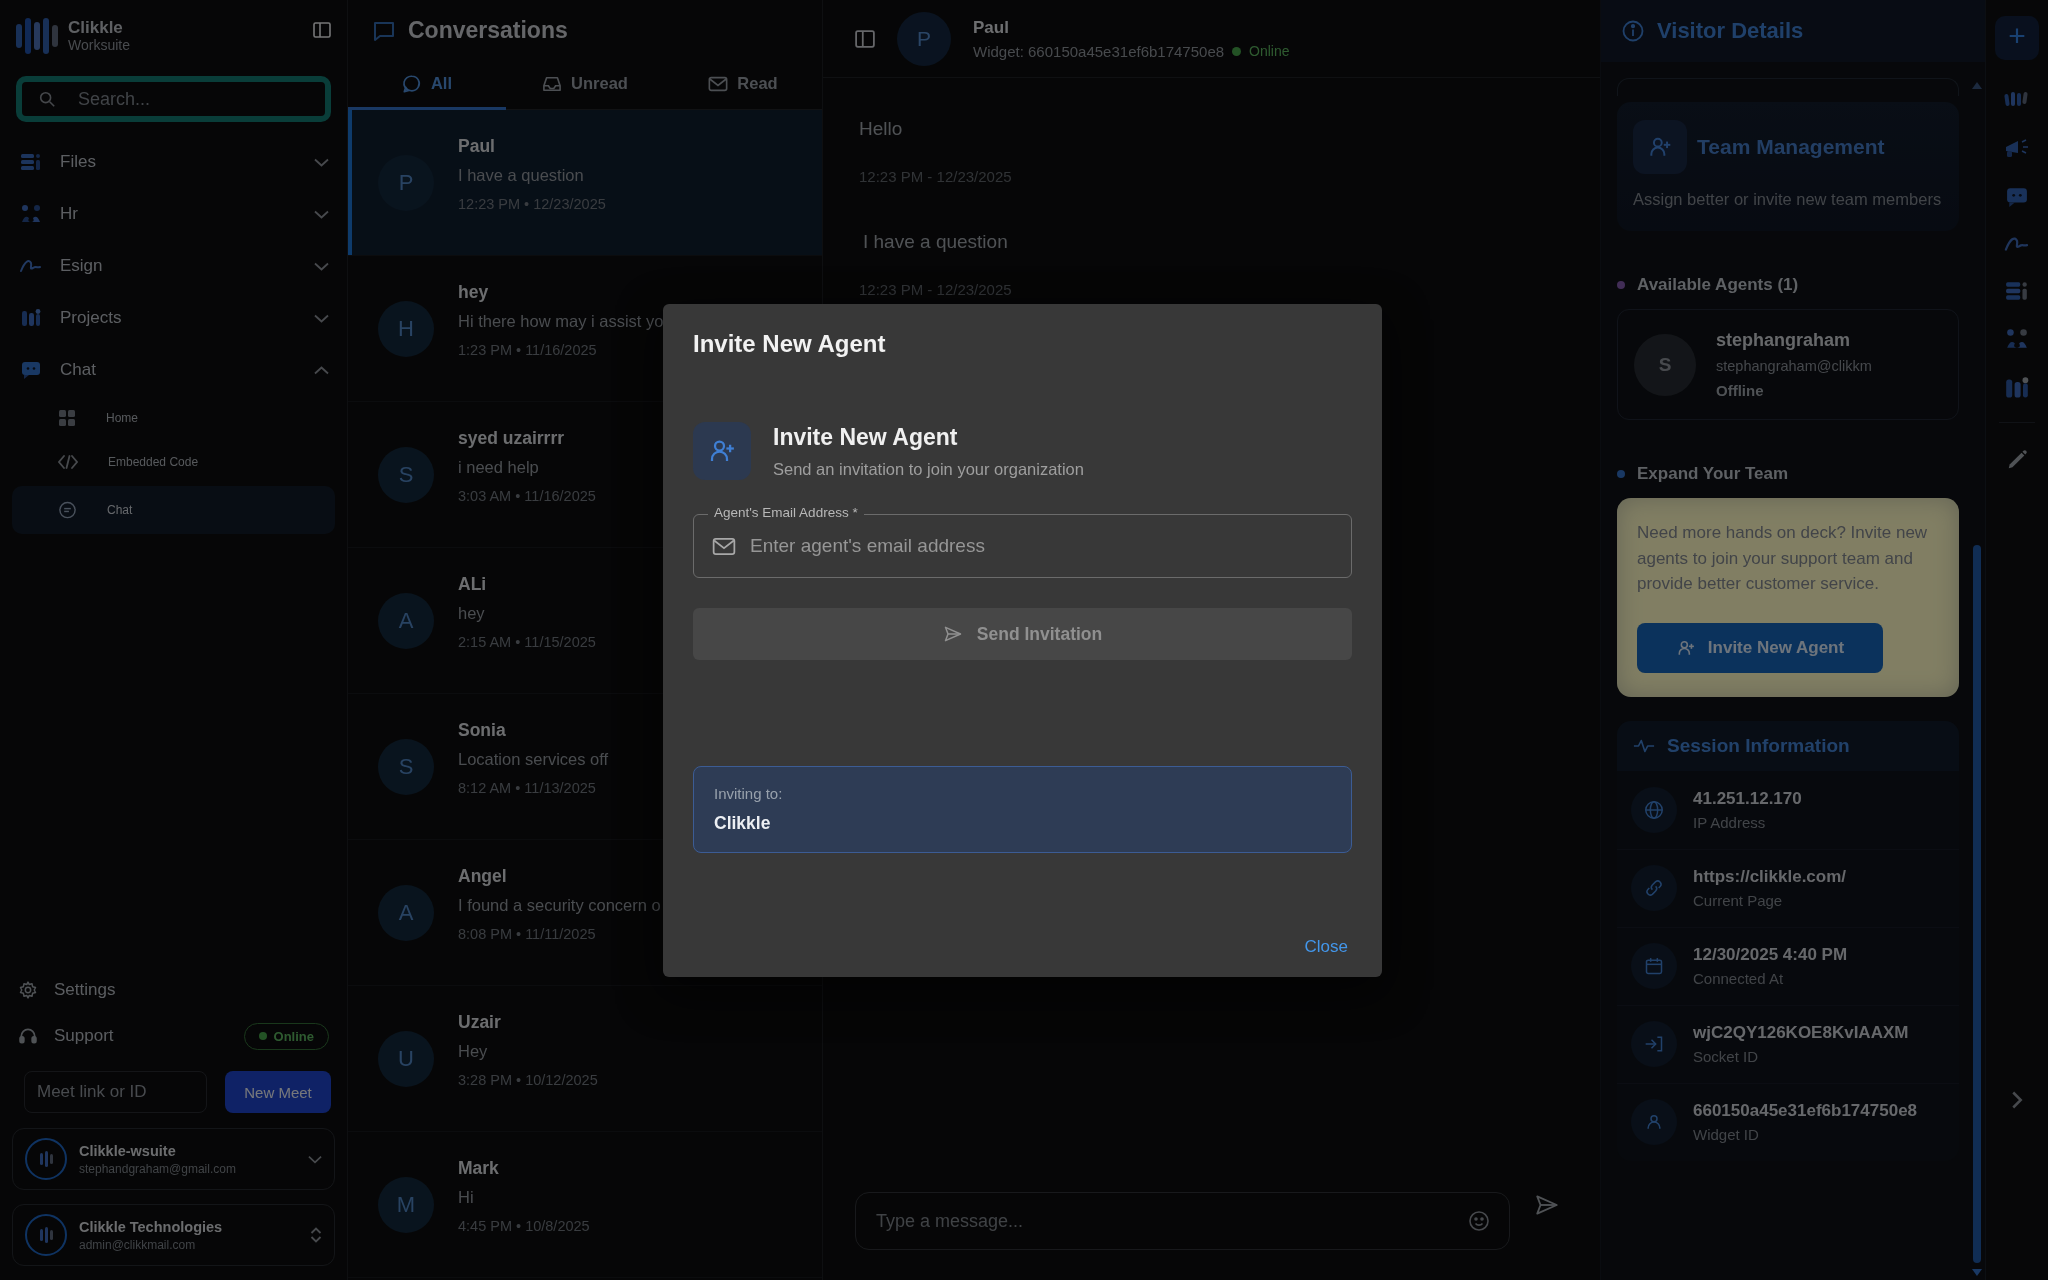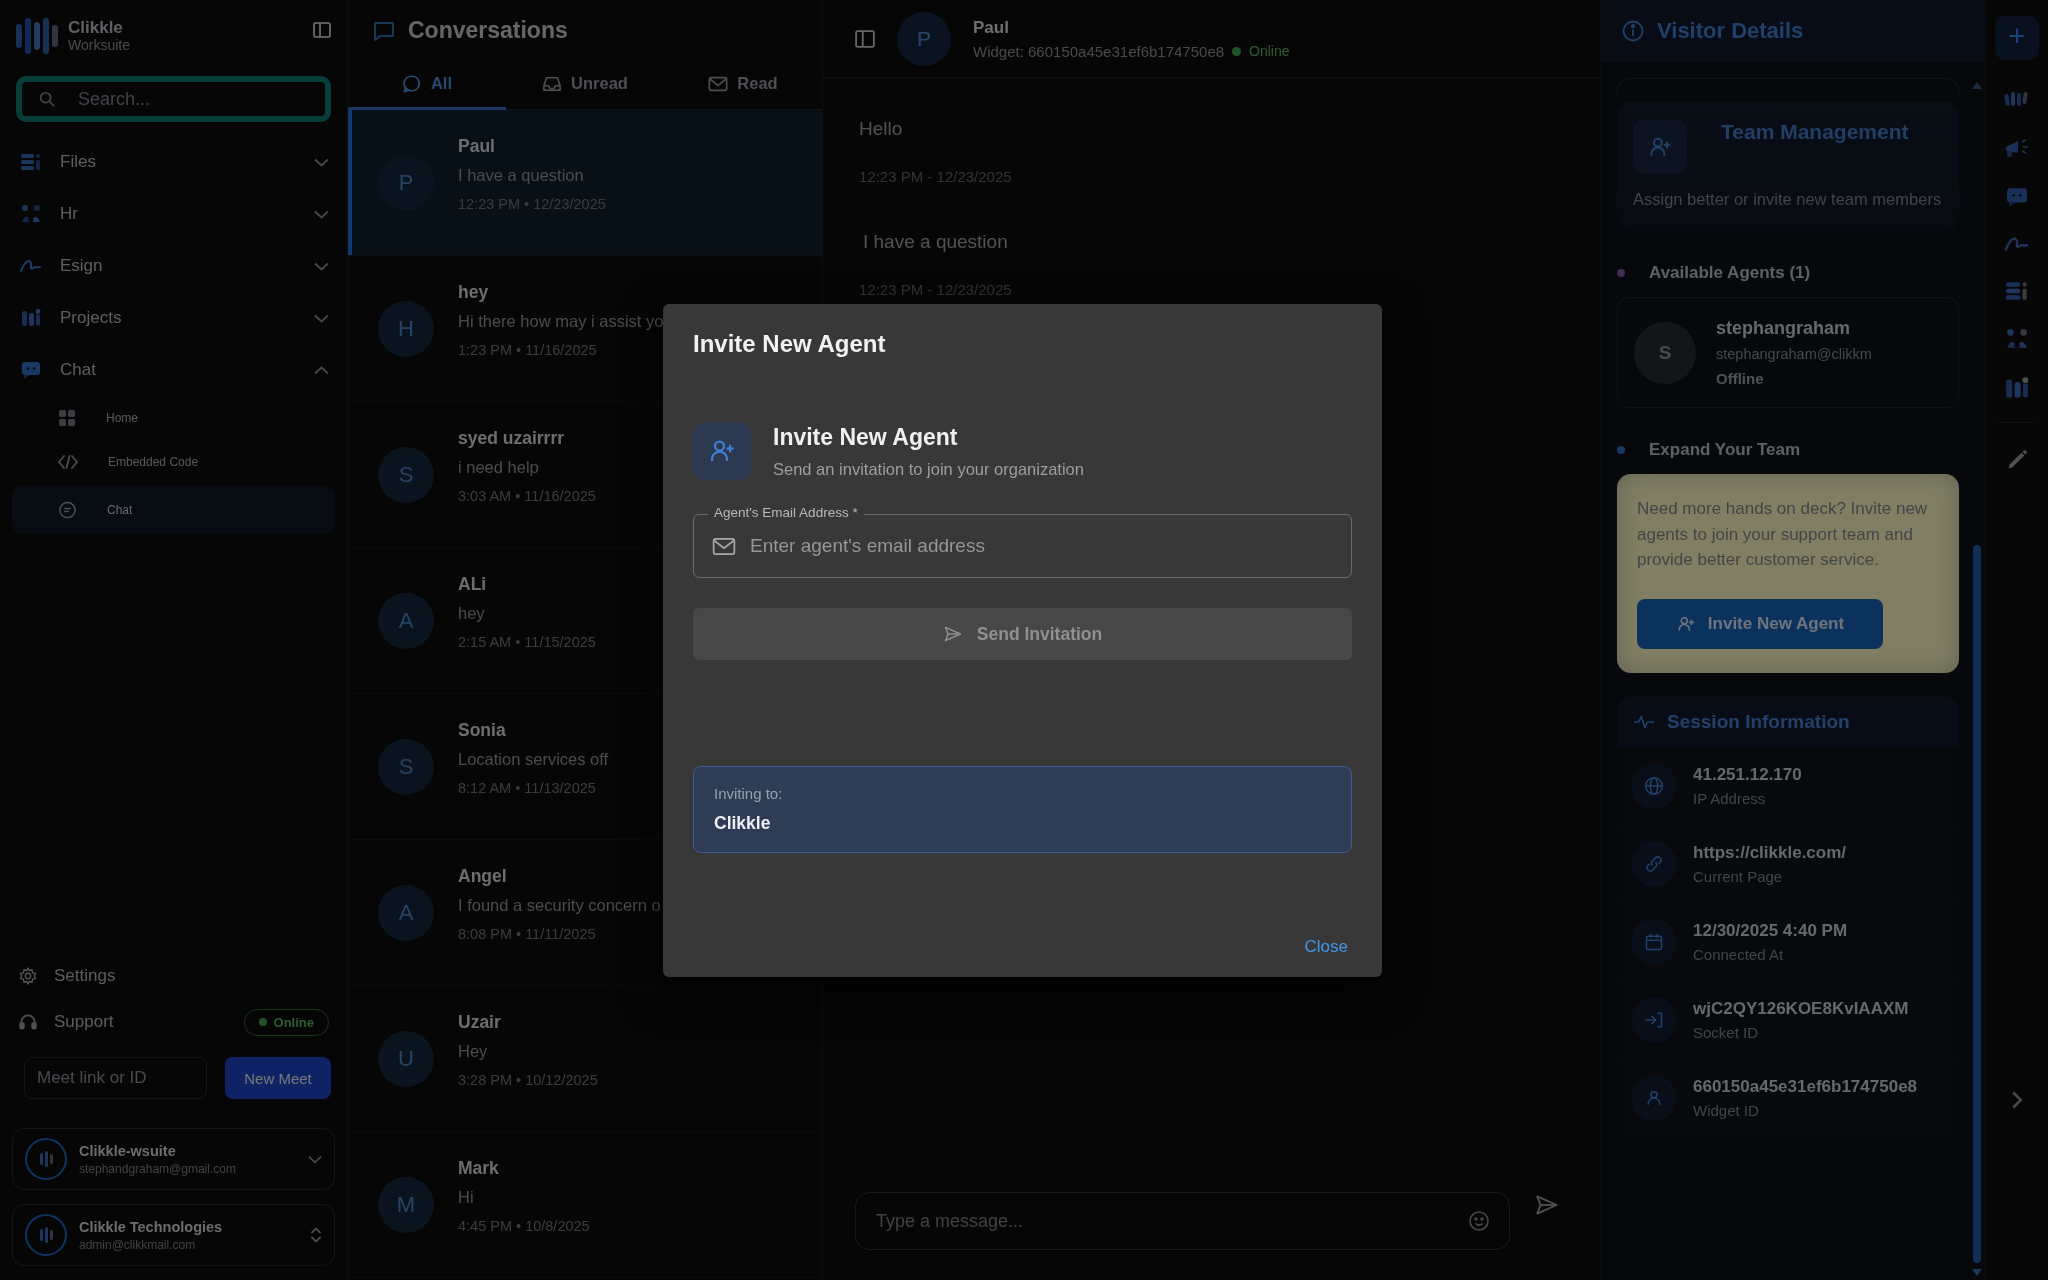--- a/index.html
+++ b/index.html
@@ -30,21 +30,21 @@
   .sub-item { height:44px; display:flex; align-items:center; padding-left:58px; color:#a9aeb5; cursor:pointer; }
   .sub-item .nav-label { font-size:12px; margin-left:30px; color:#a9aeb5; }
   .sub-item.selected { margin:2px 12px; padding-left:46px; height:48px; background:#0d1725; border-radius:10px; }
   .sub-item.selected .nav-label { color:#c6cbd2; }
   .sb-spacer { flex:1; }
   .util-row { height:46px; display:flex; align-items:center; padding:0 18px; }
   .util-label { margin-left:16px; font-size:17px; color:#b0b5bc; flex:1; }
   .online-pill { display:flex; align-items:center; gap:7px; border:1px solid #2f6b33; border-radius:999px; padding:5px 14px; }
   .online-pill .dot { width:8px; height:8px; border-radius:50%; background:#43a047; }
   .online-pill span { font-size:13px; color:#58b15c; font-weight:bold; }
-  .meet-row { display:flex; margin:12px 16px 22px; gap:18px;padding-left:8px; }
+  .meet-row { display:flex; margin:12px 16px 8px; gap:18px;padding-left:8px; }
   .meet-input { flex:1; height:42px; border:1px solid #24272d; border-radius:8px; display:flex; align-items:center; padding-left:12px; font-size:17px; color:#8b9098; }
   .new-meet { width:106px; height:42px; background:#1b41c8; border:none; border-radius:8px; color:#e8ebf2; font-size:15px; font-family:inherit; cursor:pointer; }
   .account-card { margin:7px 12px; border:1px solid #23262c; border-radius:12px; height:62px; display:flex; align-items:center; padding:0 12px; gap:12px; cursor:pointer; }
   .acct-avatar { width:42px; height:42px; border-radius:50%; border:2px solid #1a62c0; display:flex; align-items:center; justify-content:center; gap:2px; }
   .acct-avatar i { display:block; width:3px; border-radius:2px; background:#3a67b8; }
   .acct-avatar i:nth-child(1){height:12px;} .acct-avatar i:nth-child(2){height:16px;} .acct-avatar i:nth-child(3){height:10px; background:#5a6478;}
   .acct-txt { flex:1; min-width:0; }
   .acct-name { font-size:14.5px; font-weight:bold; color:#d2d5d9; }
   .acct-email { font-size:12px; color:#7c8289; margin-top:3px; white-space:nowrap; overflow:hidden; }
 
@@ -81,25 +81,25 @@
   .chat-inputbar { position:absolute; bottom:30px; left:32px; right:40px; display:flex; align-items:flex-start; gap:24px; }
   .chat-input { flex:1; max-width:655px; height:58px; border:1px solid #2c2f34; border-radius:14px; display:flex; align-items:center; padding:0 18px 0 20px; }
   .chat-input .ph { flex:1; font-size:18px; color:#7b8087; }
 
   
   .rightbar { width:385px; min-width:385px; height:100%; background:#0a0d12; border-left:1px solid #10151d; position:relative; overflow:hidden; }
   .vd-header { height:62px; background:#0c1524; display:flex; align-items:center; gap:12px; padding-left:20px; }
   .vd-title { font-size:22px; font-weight:bold; color:#3b7cd0; }
   .cut-card { margin:16px 26px 0 16px; height:18px; border:1px solid #1d2530; border-bottom:none; border-radius:12px 12px 0 0; }
   .team-card { margin:6px 26px 0 16px; background:linear-gradient(180deg,#0e1828,#0b1220); border-radius:14px; padding:18px 16px 20px; }
-  .team-head { display:flex; align-items:flex-start; gap:34px; }
+  .team-head { display:flex; align-items:center; gap:10px; }
   .sq-ico { width:54px; height:54px; border-radius:12px; background:#152441; display:flex; align-items:center; justify-content:center; color:#3f7fd4; }
   .team-title { font-size:21px; font-weight:bold; color:#4178c4; }
   .team-desc { font-size:16.5px; color:#7e848c; margin-top:14px; line-height:1.4; }
-  .bullet-row { display:flex; align-items:center; gap:24px; margin:32px 16px 0;text-align:center; }
+  .bullet-row { display:flex; align-items:center; gap:12px; margin:44px 16px 0;text-align:center; }
   .bullet { width:8px; height:8px; border-radius:50%; }
   .bullet.purple { background:#7e57a8; } .bullet.blue { background:#2f6cc2; }
   .bullet-label { font-size:17px; font-weight:bold; color:#b9bec5; }
   .agent-card { margin:14px 26px 0 16px; border:1px solid #1d2330; border-radius:12px; padding:20px 16px; display:flex; align-items:center; gap:20px; }
   .agent-avatar { width:62px; height:62px; border-radius:50%; background:#23272e; display:flex; align-items:center; justify-content:center; font-size:19px; font-weight:bold; color:#8a8f97; }
   .agent-name { font-size:18px; font-weight:bold; color:#c9ccd1; }
   .agent-email { font-size:14.5px; color:#878c94; margin-top:7px; white-space:nowrap; overflow:hidden; max-width:210px; }
   .agent-status { font-size:15px; font-weight:bold; color:#9aa0a7; margin-top:8px; }
   .expand-card { margin:14px 26px 0 16px; border-radius:14px; padding:22px 20px 24px; background:#fef9c3; box-shadow:0 0 24px rgba(20,40,80,.25) inset; }
   .expand-desc { font-size:17px; color:#80858d; line-height:1.5; }

